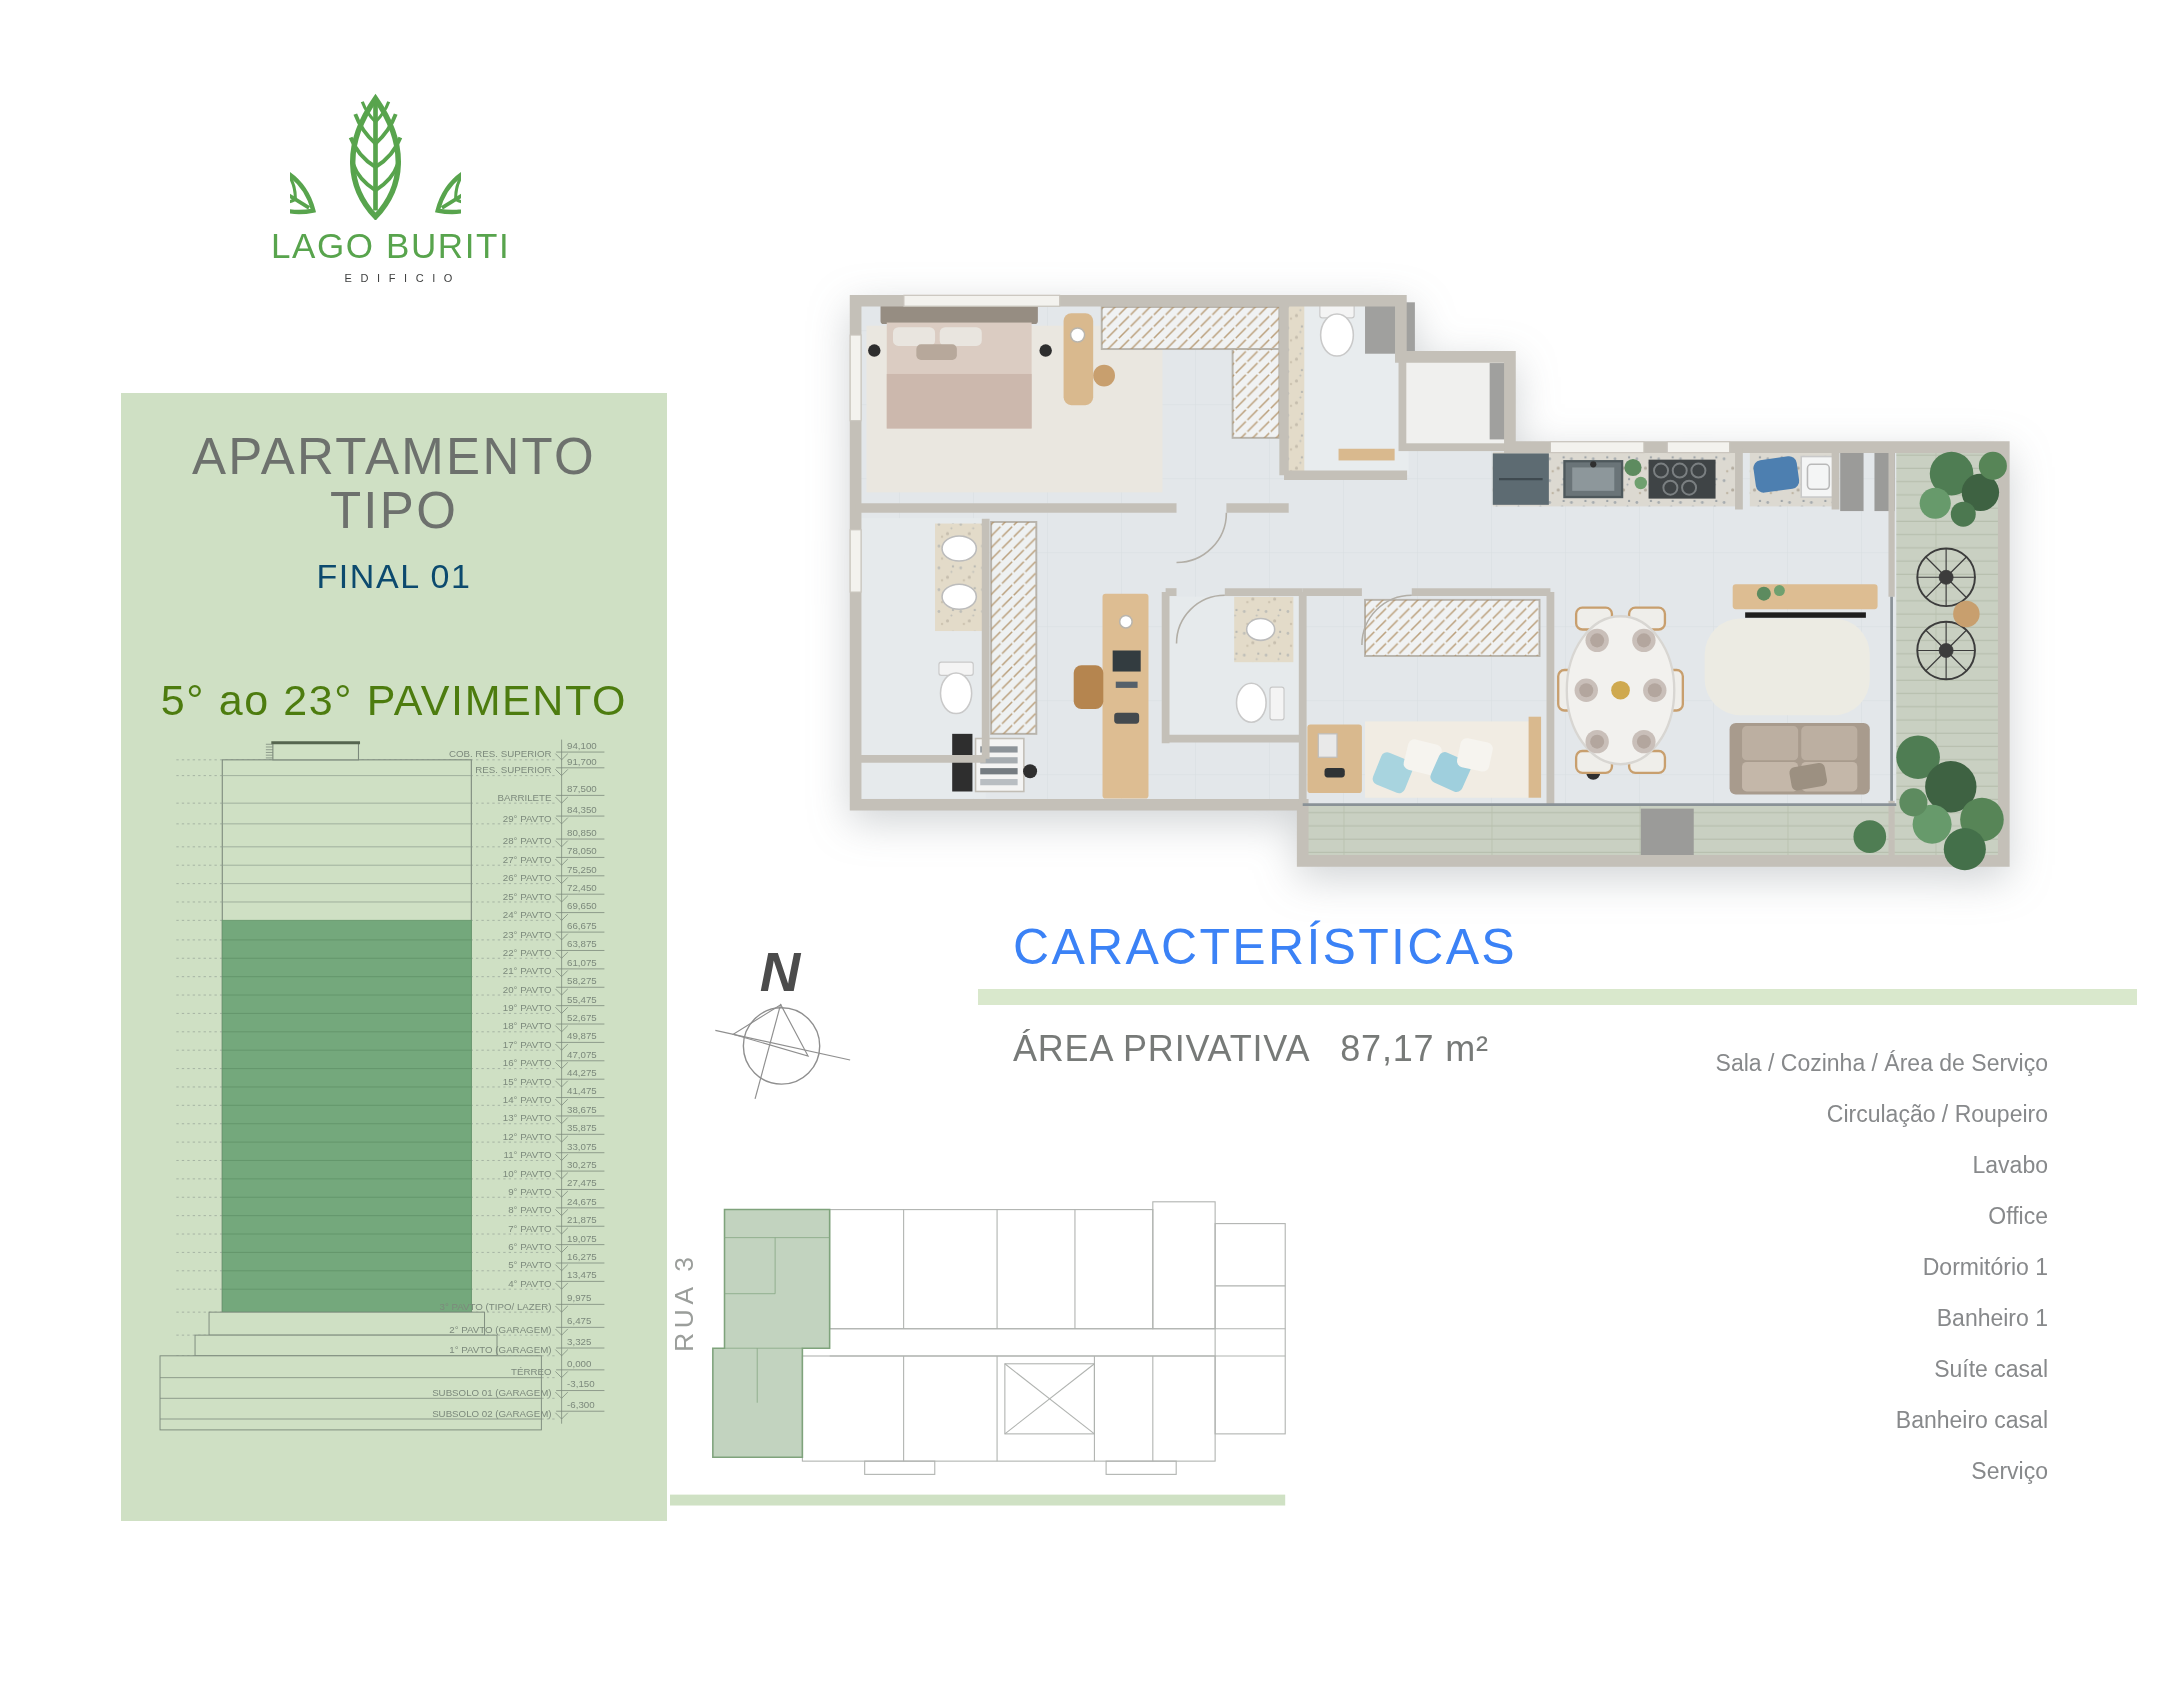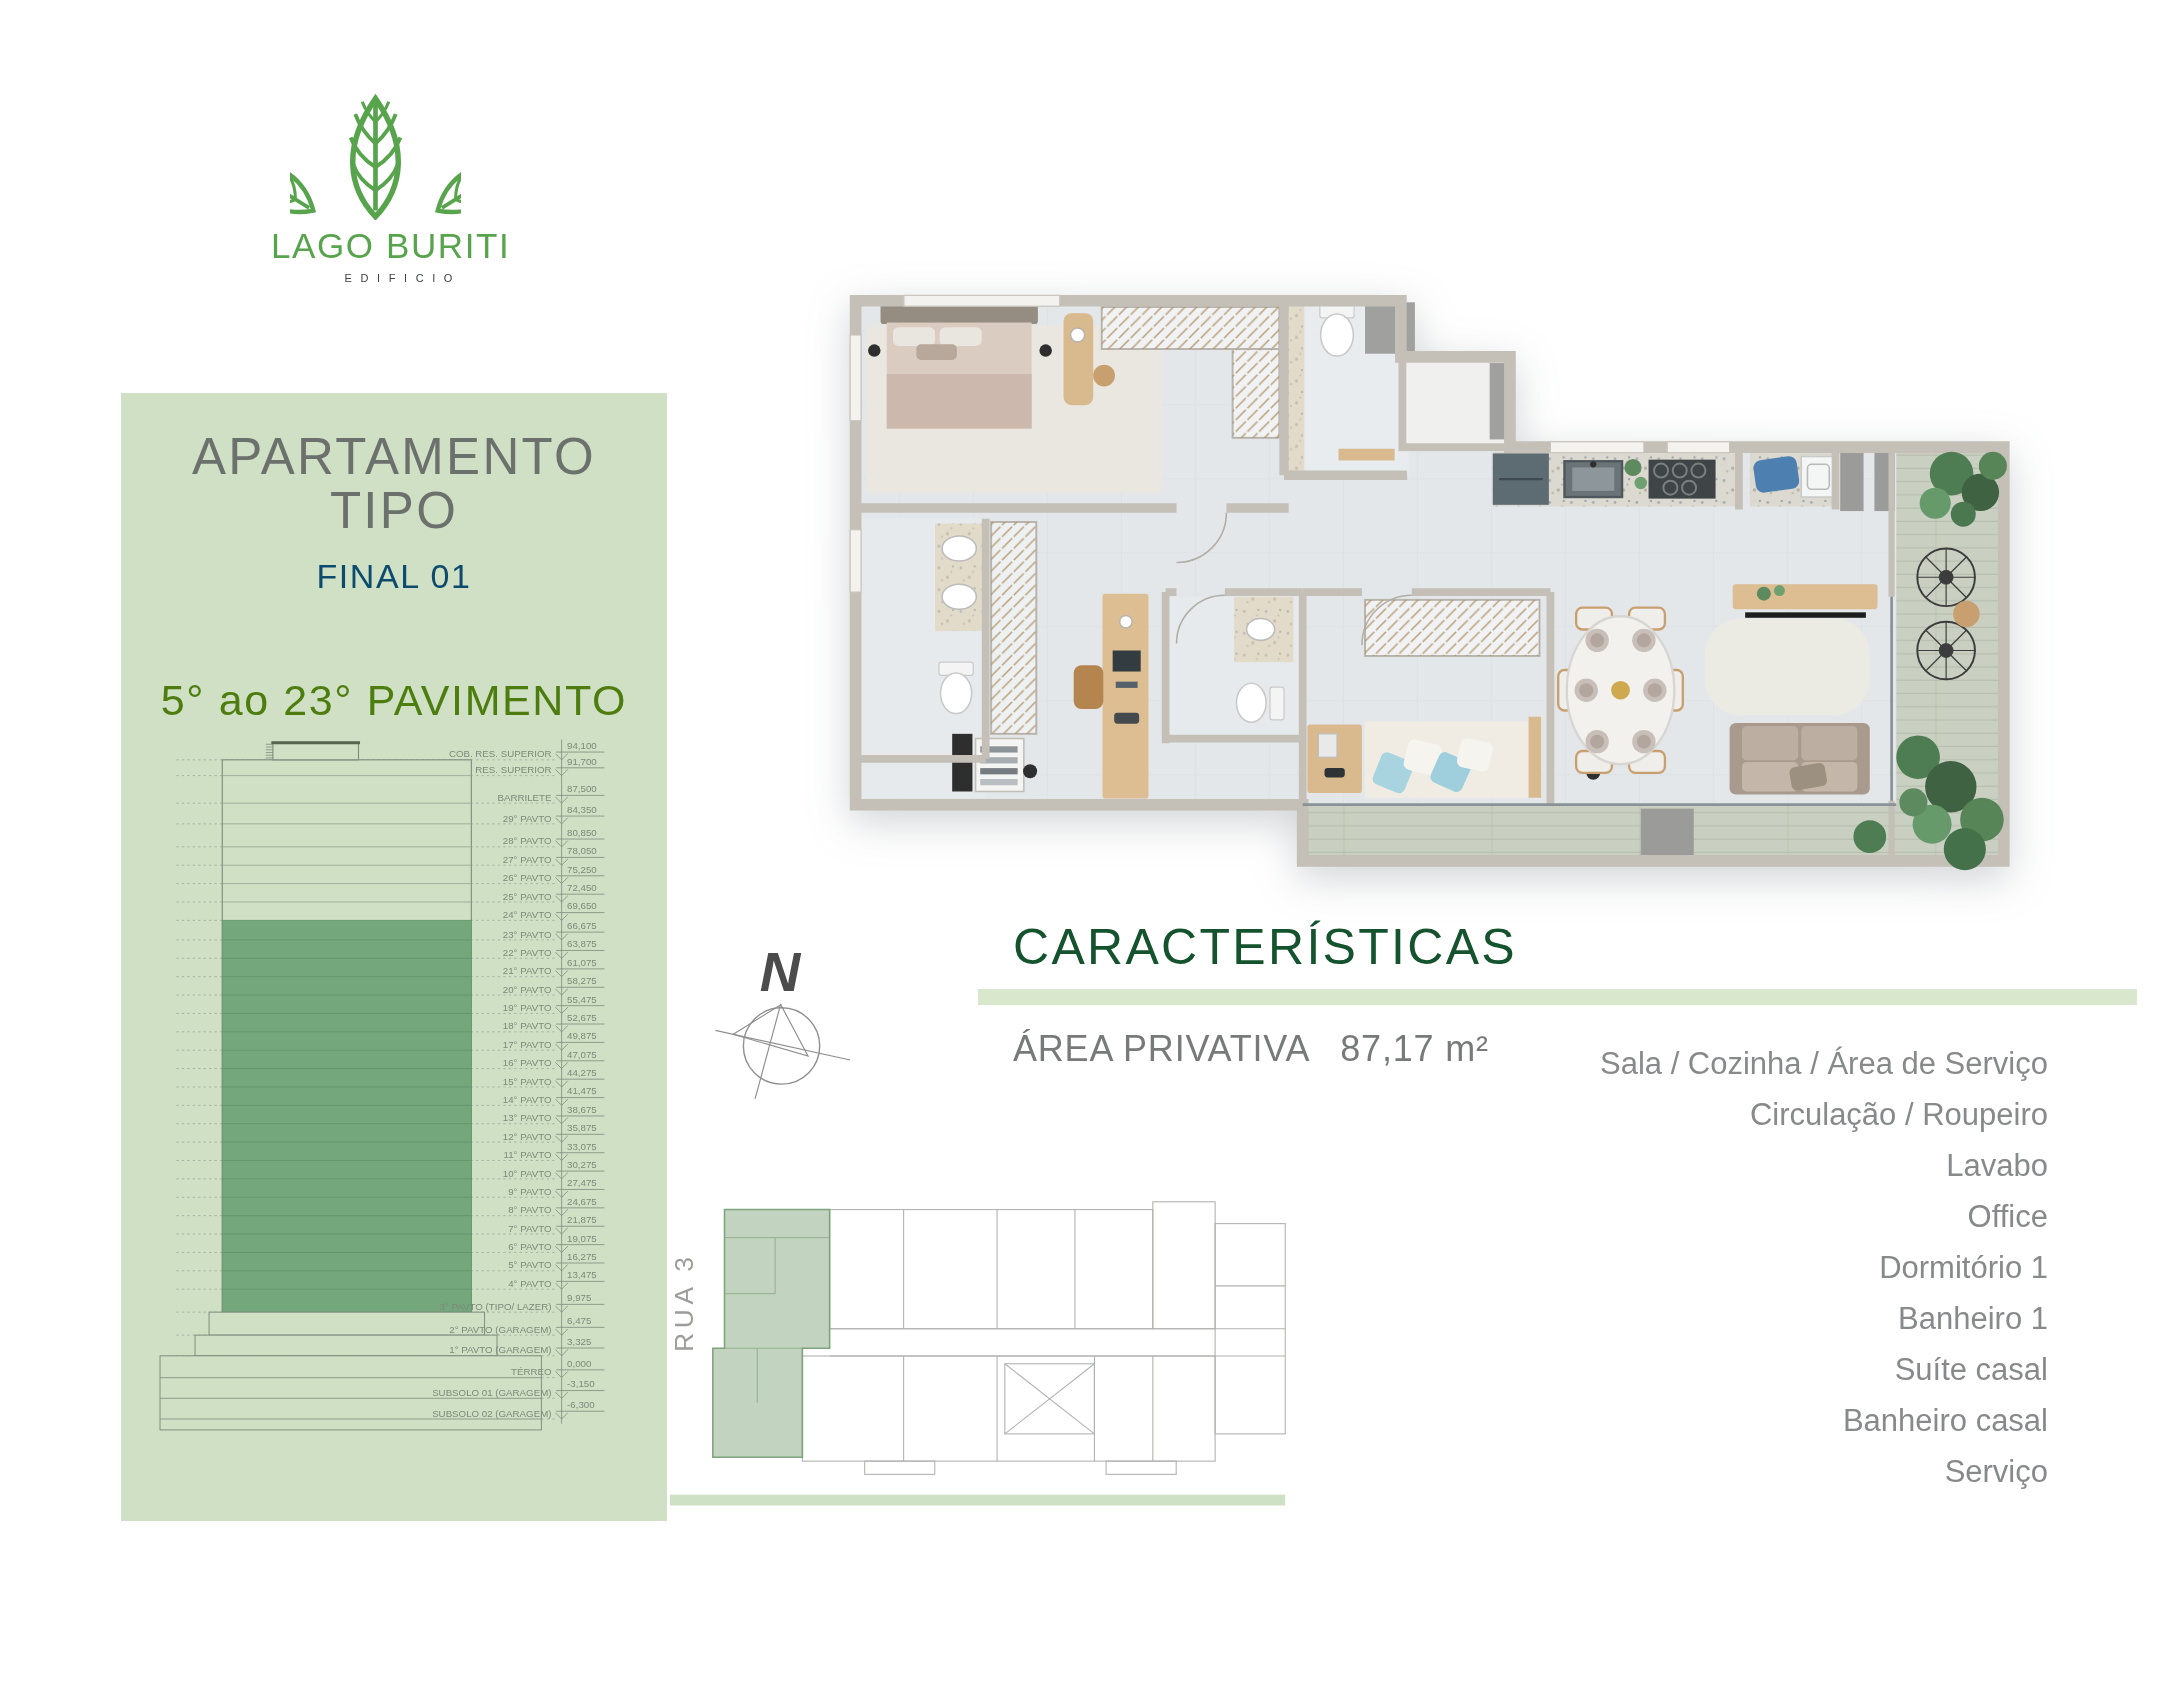--- a/index.html
+++ b/index.html
@@ -14,28 +14,28 @@
   .panel-title{margin-top:37px;text-align:center;color:#6d716d;font-size:51px;font-weight:300;
                letter-spacing:2.3px;line-height:1.06;}
   .panel-final{margin-top:18.7px;text-align:center;color:#0c4a6e;font-size:34px;font-weight:300;letter-spacing:1.6px;}
   .panel-range{margin-top:80px;text-align:center;color:#4d7c0f;font-size:43px;font-weight:300;letter-spacing:1.6px;}
   #elev{position:absolute;left:3.9px;top:343px;}
   
   #plan{position:absolute;left:826px;top:257px;filter:drop-shadow(0 12.5px 20px rgba(90,100,108,.28));}
   
   #compass{position:absolute;left:713px;top:929px;}
   
-  .char-heading{position:absolute;left:1013px;top:918px;color:#14532d;font-size:50px;
+  .char-heading{position:absolute;left:1013px;top:918px;color:#3b82f6;font-size:50px;
                 font-weight:300;letter-spacing:2.3px;white-space:nowrap;}
   .char-divider{position:absolute;left:978px;top:989px;width:1159px;height:15.6px;background:#d9e8cc;}
   .char-area{position:absolute;left:1013px;top:1028px;color:#777a78;font-size:36px;font-weight:300;
              letter-spacing:0.8px;white-space:nowrap;}
   .char-area .val{margin-left:30px;}
   .room-list{position:absolute;right:135px;top:1038px;text-align:right;}
-  .room-item{height:51px;line-height:51px;color:#87898b;font-size:31px;font-weight:300;white-space:nowrap;}
+  .room-item{height:51px;line-height:51px;color:#87898b;font-size:23px;font-weight:300;white-space:nowrap;}
   
   #siteplan{position:absolute;left:670px;top:1200px;}
   text{font-family:"Liberation Sans", sans-serif;}
 </style>
 </head>
 <body>
 
 <div id="page">
 
   <div class="logo">

